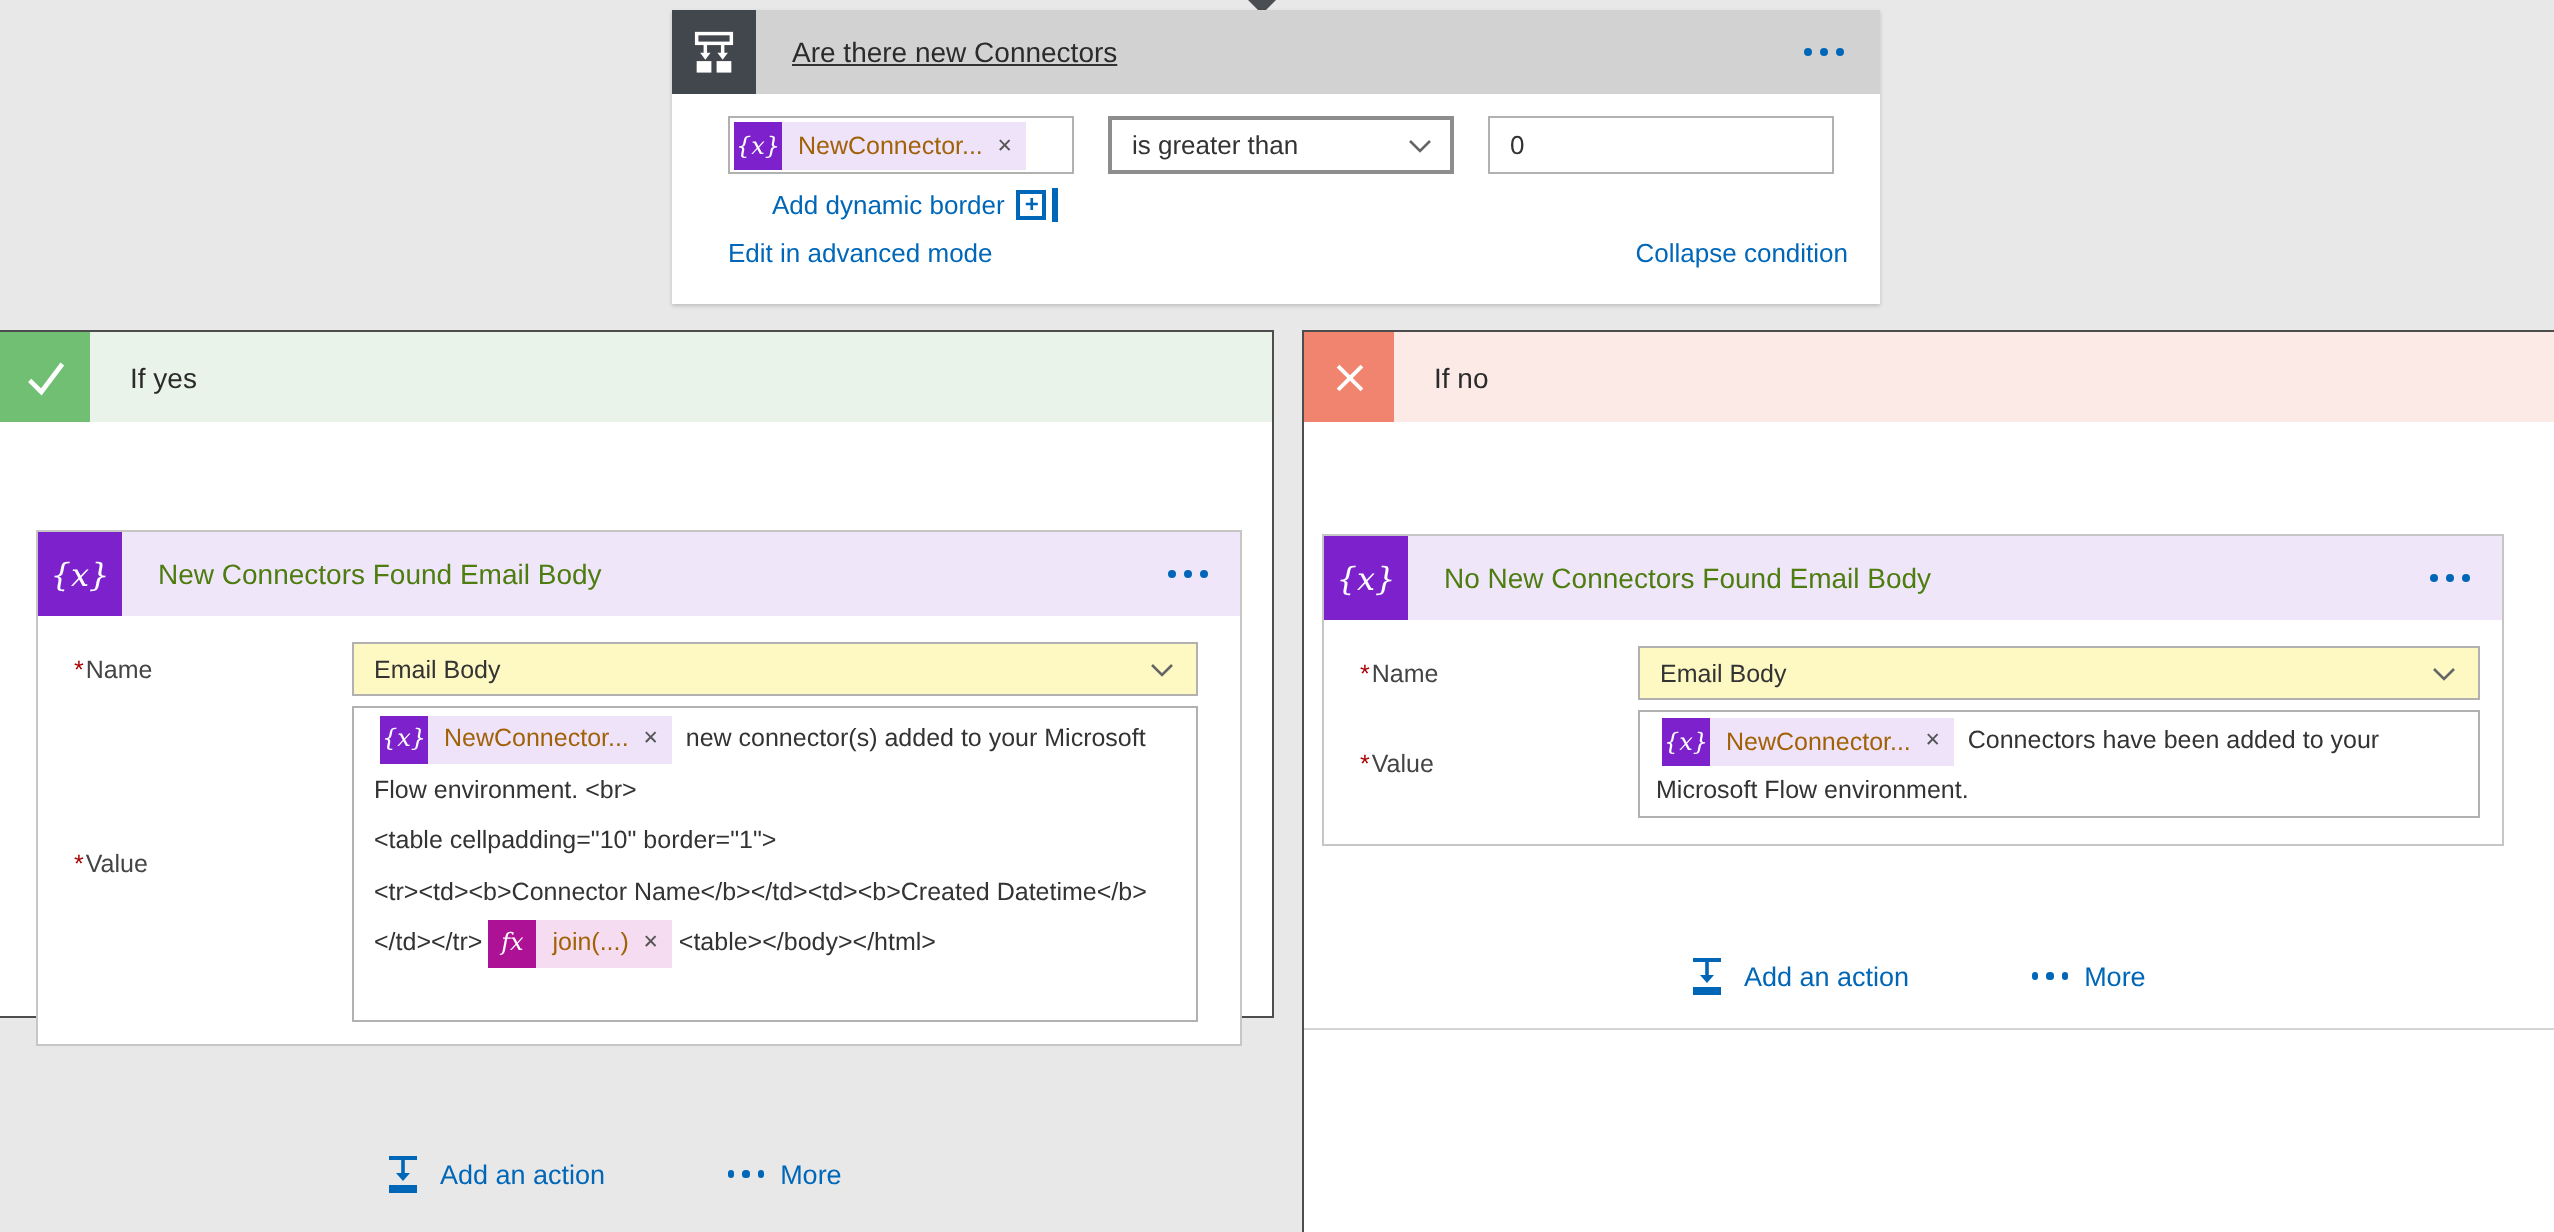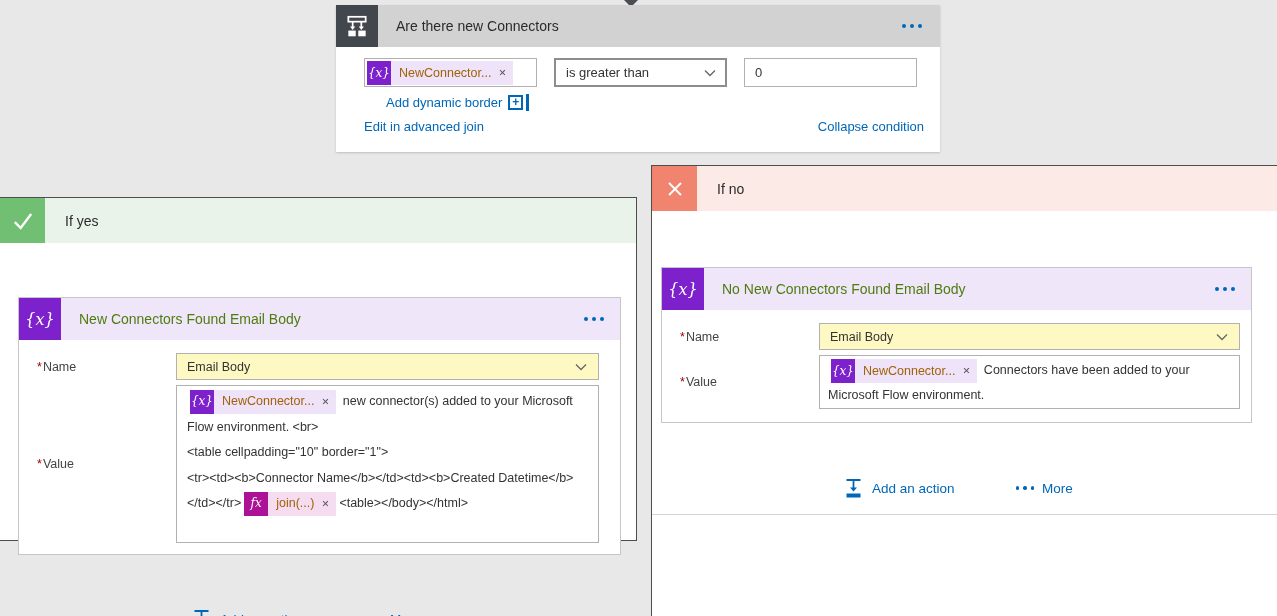--- a/index.html
+++ b/index.html
@@ -14,21 +14,21 @@
   
   .connector-arrow {
     position:absolute; left:624px; top:0;
     width:0; height:0;
     border-left:7px solid transparent; border-right:7px solid transparent;
     border-top:7px solid #4a4d52;
   }
   
   .cond-card {
     position:absolute; left:336px; top:5px; width:604px; height:147px;
-    background:#fff; box-shadow:0 1px 2px rgba(0,0,0,.18);
+    background:#fff; box-shadow:0 1px 2px rgba(0,0,0,.18);text-decoration:underline;
   }
   .cond-header { height:42px; background:#d2d2d2; display:flex; align-items:center; }
   .cond-icon { width:42px; height:42px; background:#42474d; flex:0 0 42px;
     display:flex; align-items:center; justify-content:center; }
   .cond-title { margin-left:18px; font-size:14px; color:#2b2b2b; flex:1; }
   .dots { display:inline-flex; align-items:center; cursor:pointer; }
   .dots i { width:4px; height:4px; border-radius:50%; background:#0067b8; margin-left:4px; }
   .cond-header .dots { margin-right:18px; }
   .cond-body { position:relative; height:105px; }
   .cond-row { position:absolute; left:28px; top:11px; display:flex; }
@@ -66,21 +66,21 @@
     vertical-align:middle; white-space:nowrap; }
   .tok-icon { width:24px; height:24px; background:#7c21cc; color:#fff;
     font-family:"DejaVu Serif", serif; font-style:italic; font-size:12px;
     display:flex; align-items:center; justify-content:center; flex:0 0 24px; }
   .tok-label { padding:0 5px 0 8px; font-size:12.5px; color:#a16207; }
   .tok-x { padding:0 7px 0 2px; font-size:9.5px; color:#555; cursor:pointer; }
   .token.fx { background:#f6dcf1; }
   .token.fx .tok-icon { background:#ad1296; }
   
   .branch { position:absolute; top:165px; background:#fff; border:1px solid #4d4d4d; }
-  .branch-yes { left:-1px; width:638px; height:344px;margin-top:32px; }
+  .branch-yes { left:-1px; width:638px; height:344px; }
   .branch-no { left:651px; width:627px; height:512px; border-right:none; }
   .branch-header { height:45px; display:flex; align-items:center; }
   .branch-header.yes { background:#e9f3e9; }
   .branch-header.no  { background:#fceae7; }
   .branch-icon { width:45px; height:45px; flex:0 0 45px;
     display:flex; align-items:center; justify-content:center; }
   .branch-icon.yes { background:#71bf72; }
   .branch-icon.no  { background:#f0846f; }
   .branch-label { margin-left:20px; font-size:14px; color:#2b2b2b; }
   .panel-line { position:absolute; left:0; right:0; top:348px; height:1px; background:#d4d4d4; }
@@ -167,21 +167,21 @@
       </div>
     </div>
     <div class="add-dyn">
       <span>Add dynamic border</span>
       <span class="dyn-icon">
         <span class="dyn-plusbox">+</span>
           <span class="dyn-bar"></span>
       </span>
     </div>
     <div class="cond-links">
-      <a class="link">Edit in advanced join</a>
+      <a class="link">Edit in advanced mode</a>
       <a class="link">Collapse condition</a>
     </div>
   </div>
 </section>
 
 <section class="branch branch-yes">
   <header class="branch-header yes">
     <div class="branch-icon yes">
       <svg width="28" height="28" viewBox="0 0 24 24">
         <path d="M5 13 L10 18 L19 6" fill="none" stroke="#fff" stroke-width="2"></path>

